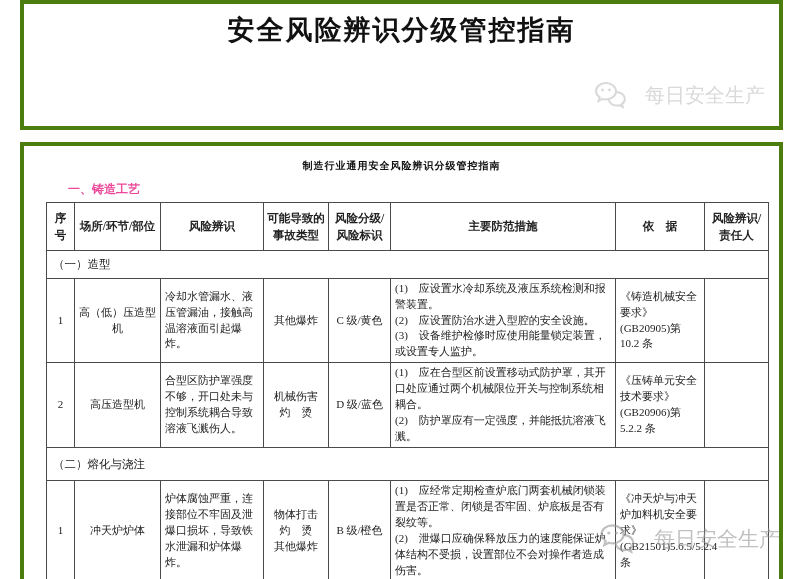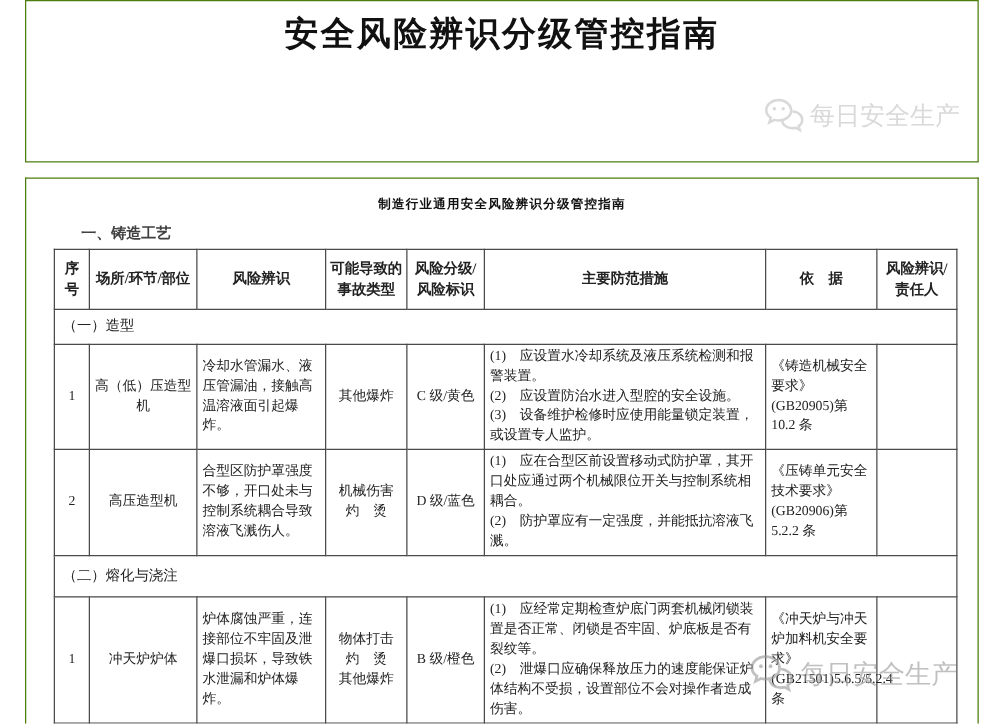--- a/index.html
+++ b/index.html
@@ -1,42 +1,42 @@
 <!DOCTYPE html>
 <html><head>
 <meta charset="utf-8">
 <style>
   html,body{margin:0;padding:0;background:#fff;}
   body{
     width:801px;height:579px;position:relative;overflow:hidden;
     font-family:"Liberation Serif","DejaVu Serif",serif;
     color:#222;
   }
-  .panel{position:absolute;background:#fff;border:1px solid #4d7c0f;box-sizing:border-box;}
+  .panel{position:absolute;background:#fff;border:4px solid #4d7c0f;box-sizing:border-box;}
   #panel-top{left:20px;top:0;width:763px;height:130px;}
   #panel-main{left:20px;top:142px;width:763px;height:437px;border-bottom:none;overflow:hidden;}
 
   .doc-title{
     margin-top:8px;text-align:center;font-size:27px;font-weight:bold;
     letter-spacing:2px;color:#111;
   }
   .watermark{
-    position:absolute;display:flex;align-items:center;gap:4px;white-space:nowrap;
+    position:absolute;display:flex;align-items:center;gap:18px;white-space:nowrap;
     pointer-events:none;
   }
   #wm-top{right:14px;top:76px;color:#d9d9d9;font-size:20px;}
   #wm-bottom{left:598px;top:522px;color:#9a9a9a;font-size:21px;opacity:.62;z-index:5;}
   .wm-logo{flex:0 0 auto;}
 
   .doc-subtitle{
     margin-top:13px;text-align:center;font-size:10px;font-weight:bold;color:#111;
     letter-spacing:1px;
   }
   .section-heading{
-    margin:8px 0 4px 44px;font-size:12px;font-weight:bold;color:#404040;
+    margin:8px 0 4px 44px;font-size:12px;font-weight:bold;color:#ec4899;
   }
   table.risk{
     margin-left:22px;width:722px;border-collapse:collapse;table-layout:fixed;
     font-size:11px;color:#222;
   }
   table.risk th,table.risk td{
     border:1px solid #4a4a4a;padding:2px 4px;box-sizing:border-box;
     vertical-align:middle;line-height:1.45;
   }
   table.risk th{

